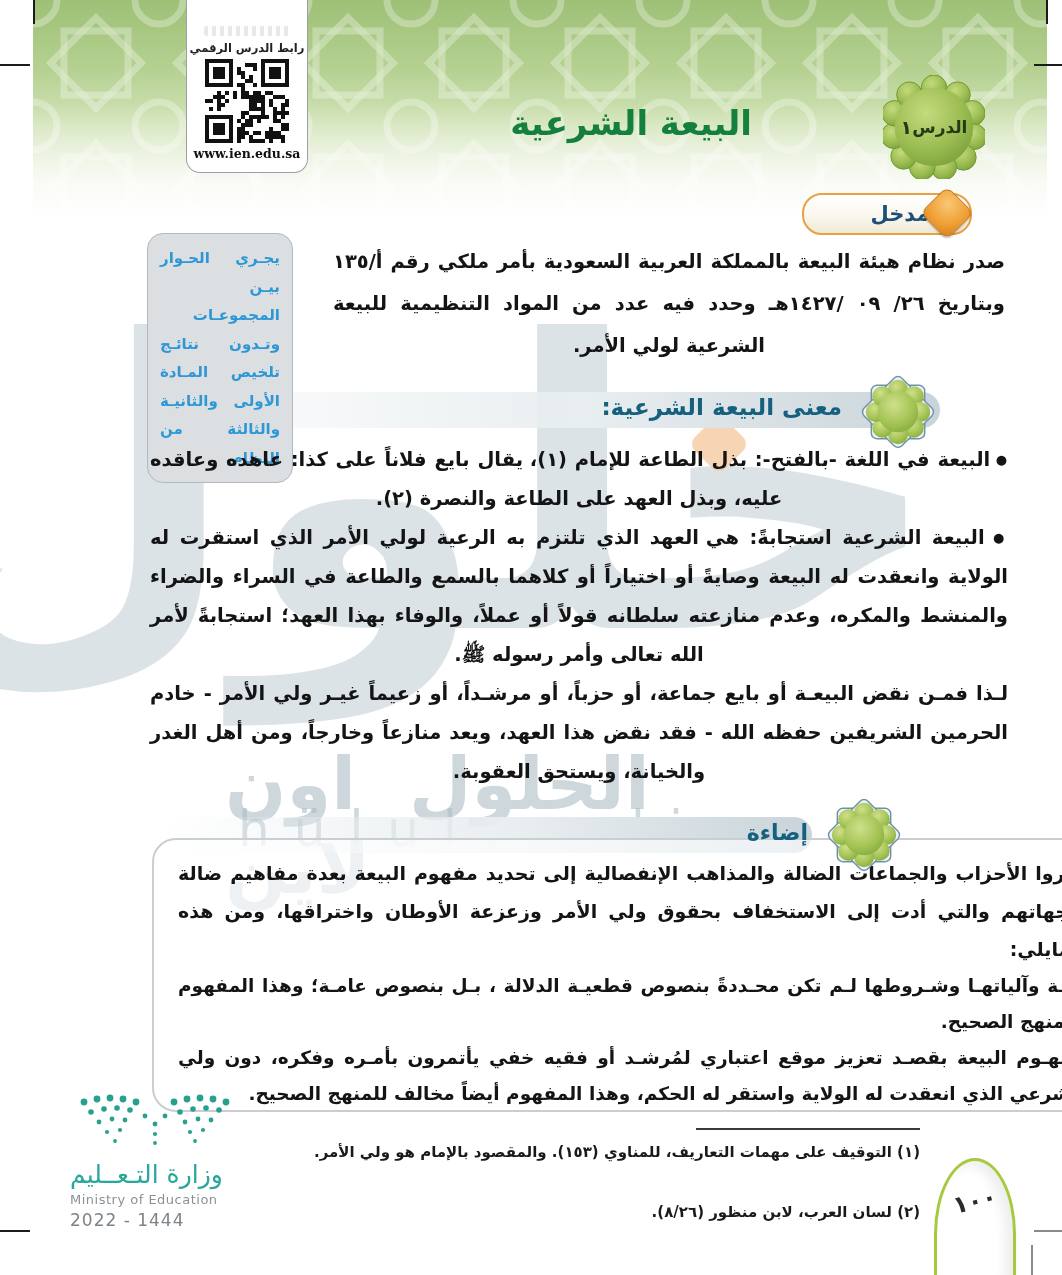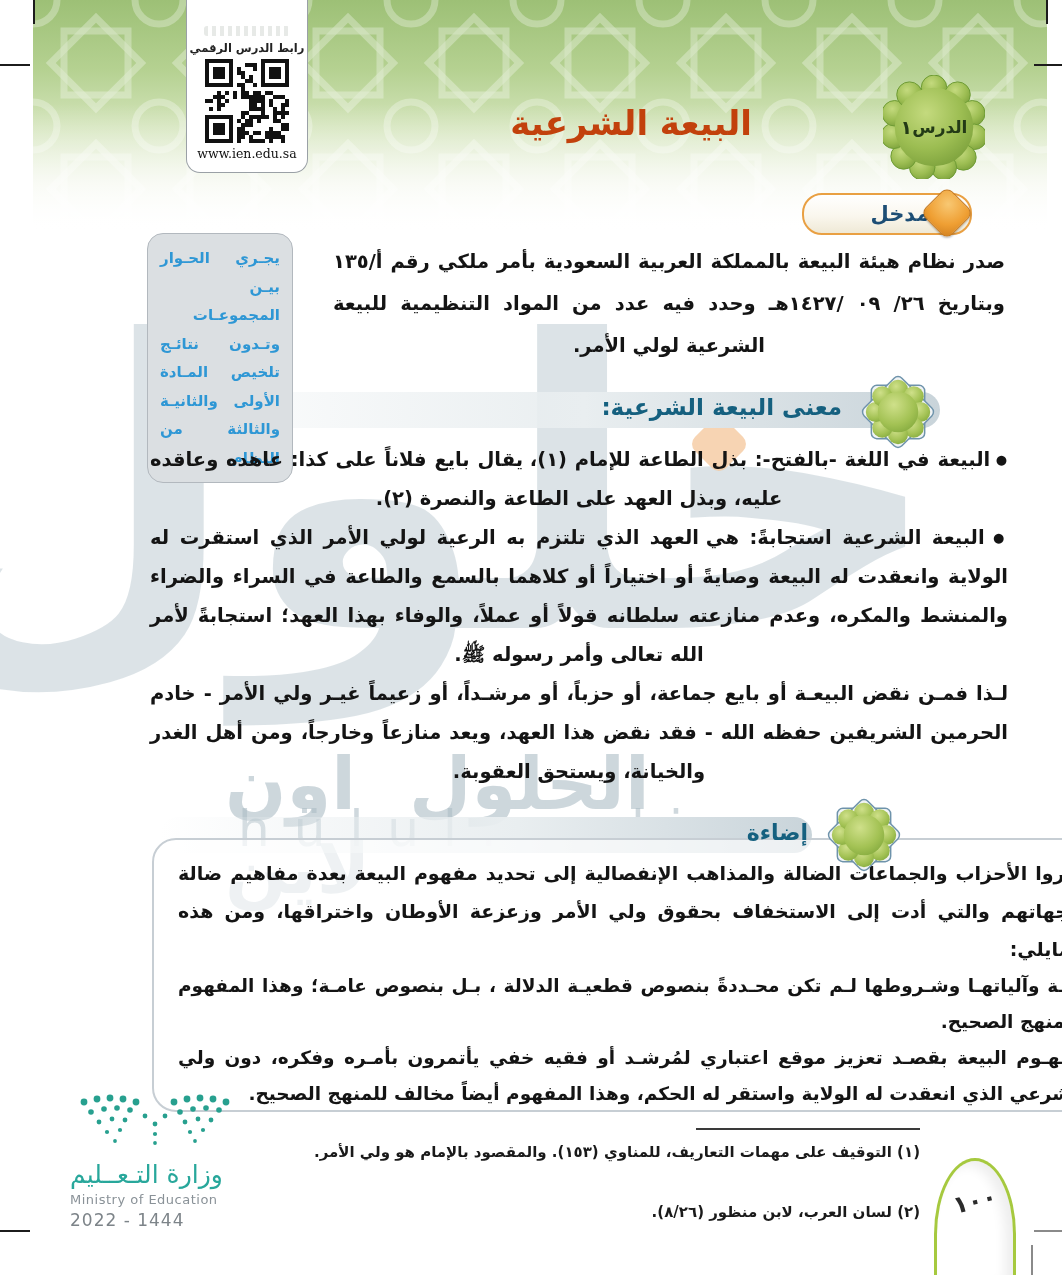--- a/index.html
+++ b/index.html
@@ -14,23 +14,23 @@
   .header-pattern{position:absolute;inset:0;opacity:.55;}
   .header-fade{position:absolute;left:0;bottom:0;width:100%;height:55%;
     background:linear-gradient(180deg,rgba(255,255,255,0),#ffffff);}
   .qr-card{position:absolute;left:186px;top:0;width:120px;height:172px;background:#ffffff;
     border:1px solid #9aa0a6;border-top:none;border-radius:0 0 14px 14px;z-index:5;
     display:flex;flex-direction:column;align-items:center;}
   .qr-deco{width:86px;height:10px;margin-top:26px;opacity:.5;
     background:repeating-linear-gradient(90deg,#cfd4cf 0 4px,#ffffff 4px 8px);border-radius:3px;}
   .qr-label{font-size:11.5px;font-weight:700;color:#222;margin-top:5px;direction:rtl;}
   .qr-box{width:84px;height:84px;margin-top:4px;}
-  .qr-url{font-family:"DejaVu Serif",serif;font-size:12.5px;font-weight:400;color:#111;margin-top:3px;}
+  .qr-url{font-family:"DejaVu Serif",serif;font-size:12.5px;font-weight:700;color:#111;margin-top:3px;}
   .lesson-title{position:absolute;left:260px;right:60px;top:103px;text-align:center;z-index:4;
-    font-size:34px;font-weight:700;color:#c2410c;direction:rtl;}
+    font-size:34px;font-weight:700;color:#15803d;direction:rtl;}
   .lesson-badge{position:absolute;left:883px;top:75px;width:102px;height:104px;z-index:4;}
   .lesson-badge .txt{position:absolute;inset:0;display:flex;flex-direction:row;align-items:center;
     justify-content:center;color:#233a16;font-weight:700;direction:rtl;}
   .lesson-badge .l1{font-size:17px;line-height:1.2;}
   .lesson-badge .l2{font-size:19px;line-height:1.3;}
   
   .tab-pill{position:absolute;left:802px;top:193px;width:166px;height:38px;z-index:4;
     border:2px solid #e9a043;border-radius:20px;
     background:linear-gradient(180deg,#ffffff 0%,#faf7ee 55%,#efe9d6 100%);
     display:flex;align-items:center;justify-content:center;}

